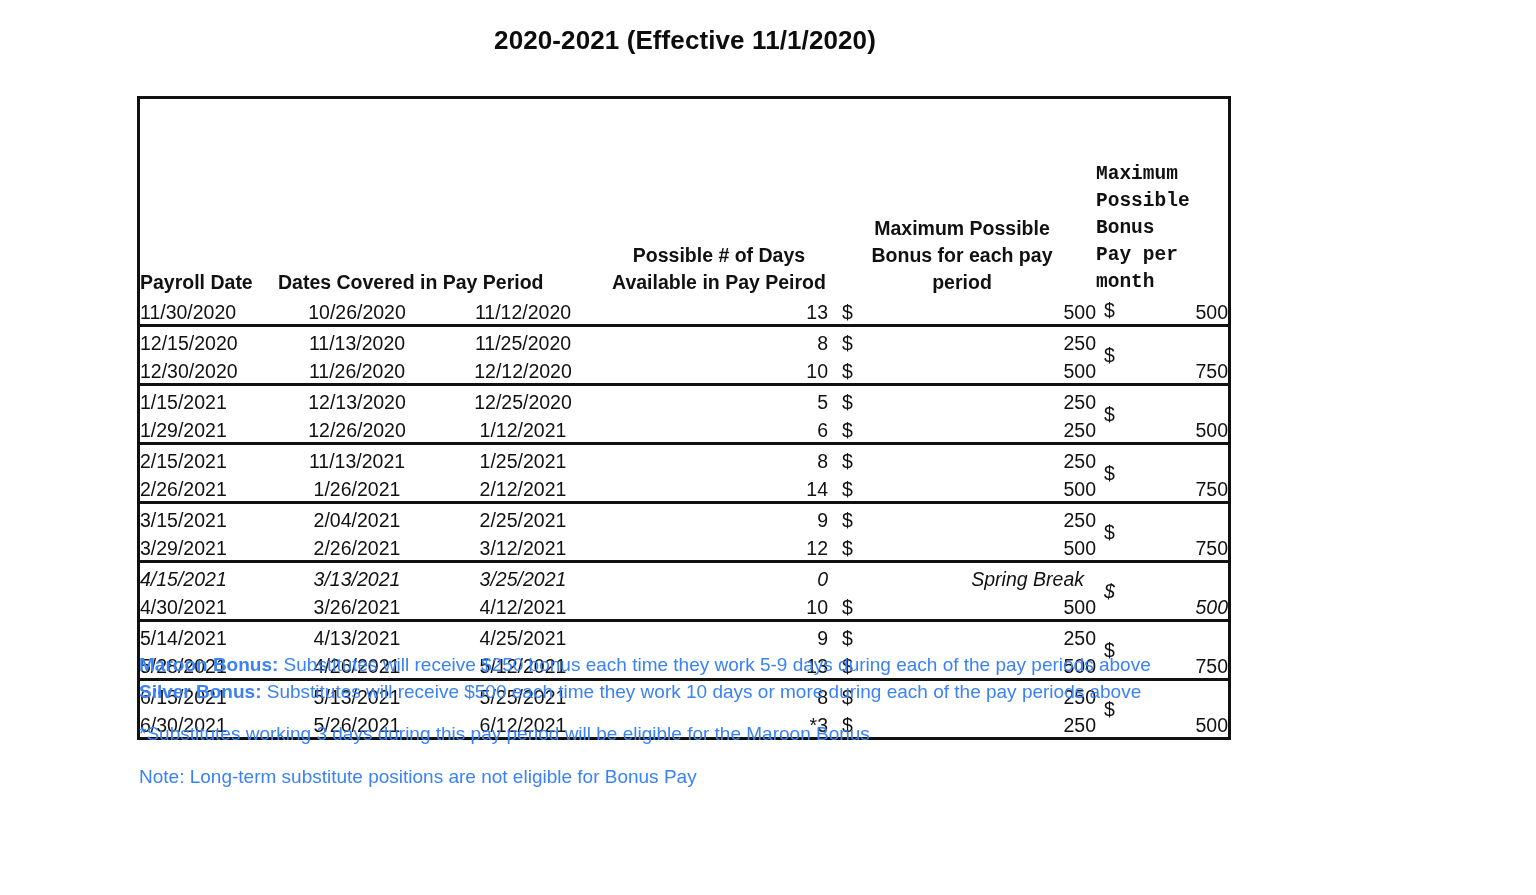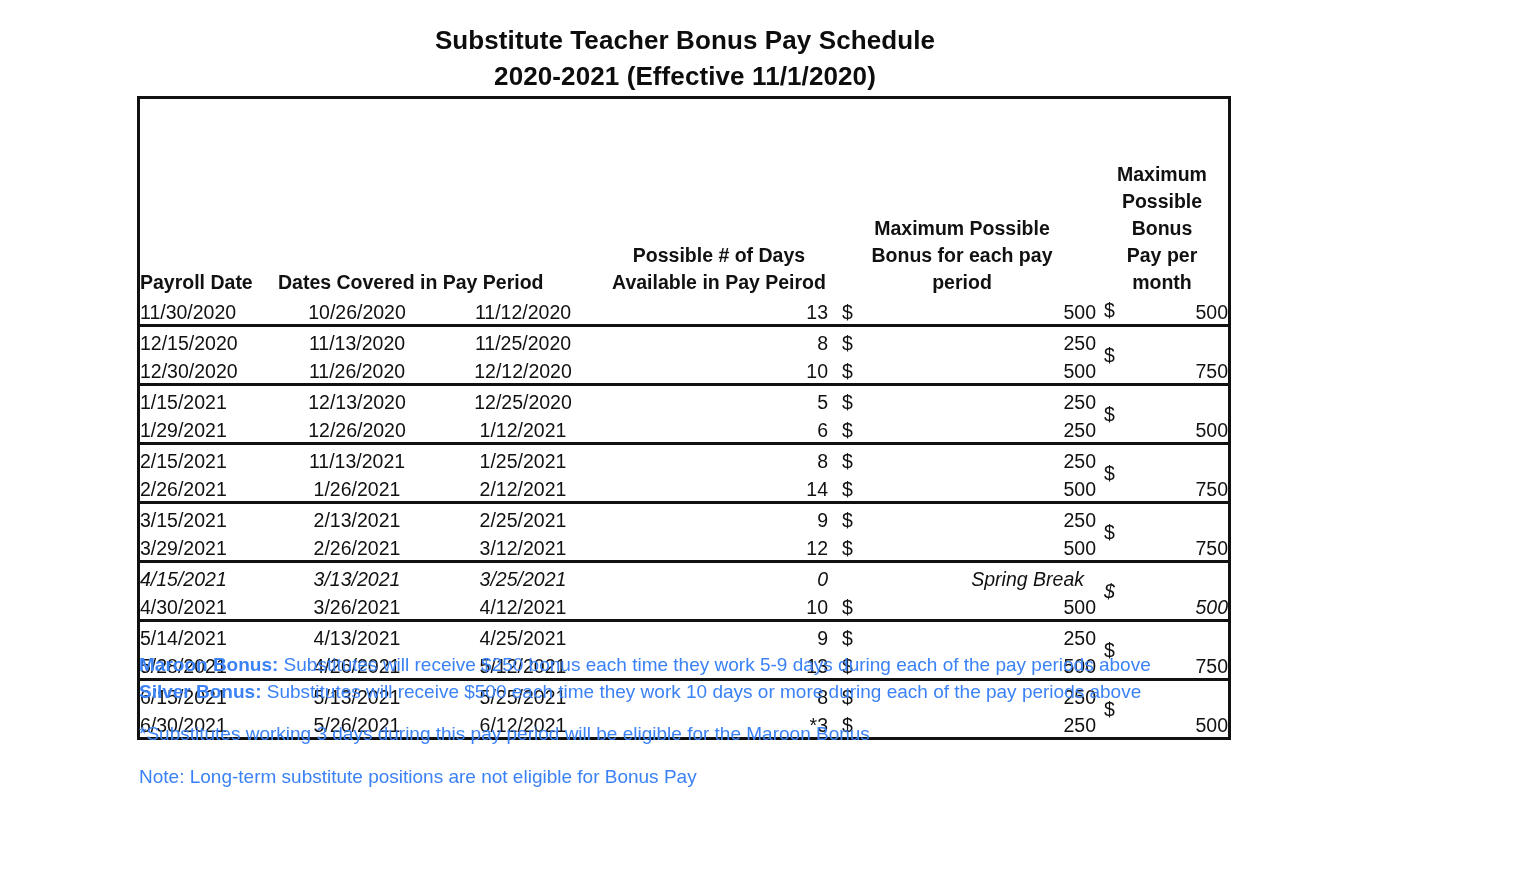--- a/index.html
+++ b/index.html
@@ -80,21 +80,21 @@
     line-height: 27px;
     vertical-align: bottom;
     padding-bottom: 1px;
     color: #0d0d0d;
   }
   th.h-spacer { height: 62px; border: none; }
   th.h-payroll { text-align: left; padding-left: 3px; }
   th.h-dates   { text-align: left; }
   th.h-days    { text-align: center; }
   th.h-bonus   { text-align: center; }
-  th.h-month   { text-align: center; font-size: 18.5px; }
+  th.h-month   { text-align: left; font-size: 18.5px; font-family: Liberation Mono, monospace; }
 
   
   td.payroll { text-align: left;  padding-left: 3px; height: 28px; }
   td.dt      { text-align: center; }
   td.days    { text-align: right; }
 
   td.cur {
     position: relative;
     padding-right: 8px;
     text-align: right;
@@ -145,21 +145,20 @@
   }
   .note-line b { font-weight: bold; }
   .note-line.spaced { margin-top: 16px; }
 </style>
 </head>
 <body>
 
 <div class="page">
 
   <div class="title-block">
-    <div class="title-line">Substitute Teacher Bonus Pay Schedule</div>
     <div class="title-line">2020-2021 (Effective 11/1/2020)</div>
   </div>
 
   <div class="table-wrap">
     <table class="sched">
       <colgroup>
         <col class="c-payroll">
         <col class="c-start">
         <col class="c-end">
         <col class="c-days">
@@ -238,21 +237,21 @@
           </tr>
           <tr>
             <td class="payroll">2/26/2021</td>
             <td class="dt">1/26/2021</td>
             <td class="dt">2/12/2021</td>
             <td class="days">14</td>
             <td class="cur"><span class="sym">$</span><span class="amt">500</span></td>
           </tr>
           <tr class="sep">
             <td class="payroll">3/15/2021</td>
-            <td class="dt">2/13/2021</td>
+            <td class="dt">2/04/2021</td>
             <td class="dt">2/25/2021</td>
             <td class="days">9</td>
             <td class="cur"><span class="sym">$</span><span class="amt">250</span></td>
             <td class="month" rowspan="2"><span class="sym">$</span><span>750</span></td>
           </tr>
           <tr>
             <td class="payroll">3/29/2021</td>
             <td class="dt">2/26/2021</td>
             <td class="dt">3/12/2021</td>
             <td class="days">12</td>

